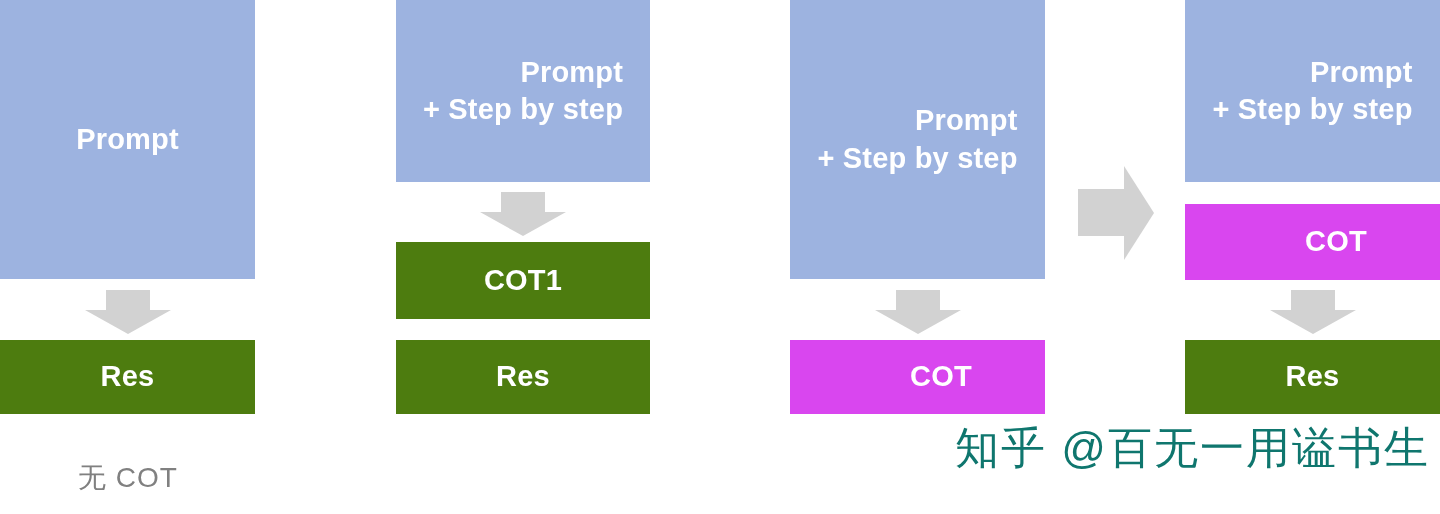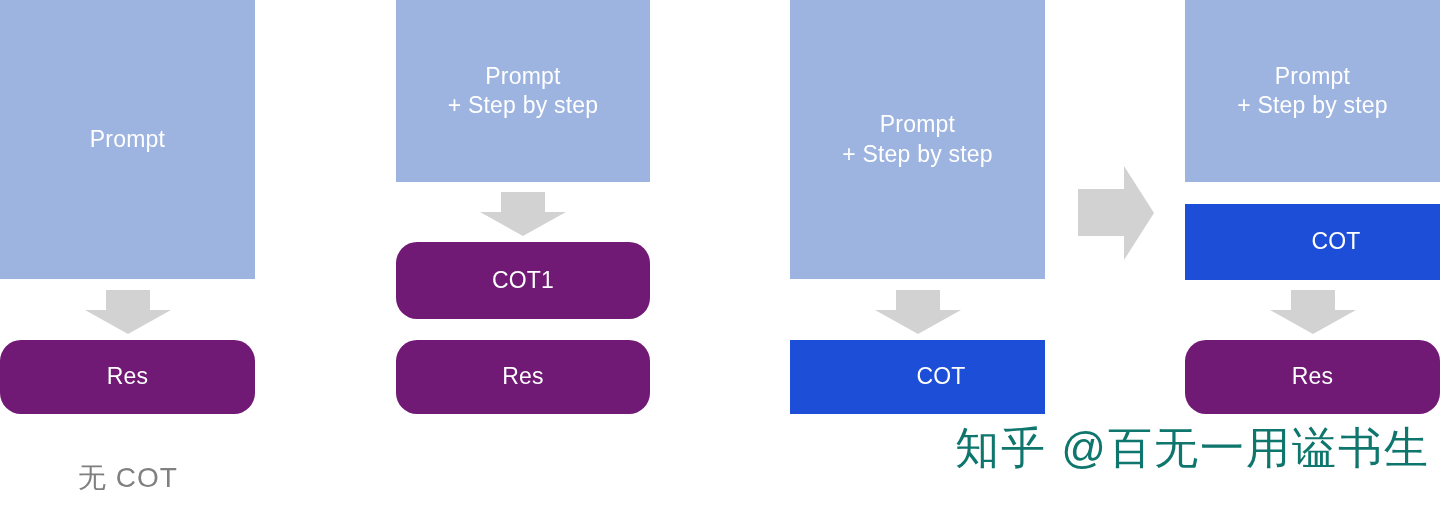--- a/index.html
+++ b/index.html
@@ -16,31 +16,31 @@
     height: 514px;
     background: #ffffff;
     overflow: hidden;
   }
   .box {
     position: absolute;
     box-sizing: border-box;
     display: flex;
     align-items: center;
     justify-content: center;
-    text-align: center;
+    text-align: right;
     color: #ffffff;
-    font-size: 23px;
+    font-size: 29px;
     line-height: 1.28;
-    font-weight: 400;
+    font-weight: 700;
     letter-spacing: 0.2px;
     white-space: pre-line;
   }
   .box.blue   { background: #9db3e0; }
-  .box.orange { background: #701a75; border-radius: 21px; }
-  .box.green  { background: #1d4ed8; padding-left: 47px; }
+  .box.orange { background: #4d7c0f; }
+  .box.green  { background: #d946ef; padding-left: 47px; }
 
   .arrow-down {
     position: absolute;
     background: #d2d2d2;
   }
   .arrow-down .shaft {
     position: absolute;
     left: 21px;
     top: 0;
     width: 44px;

